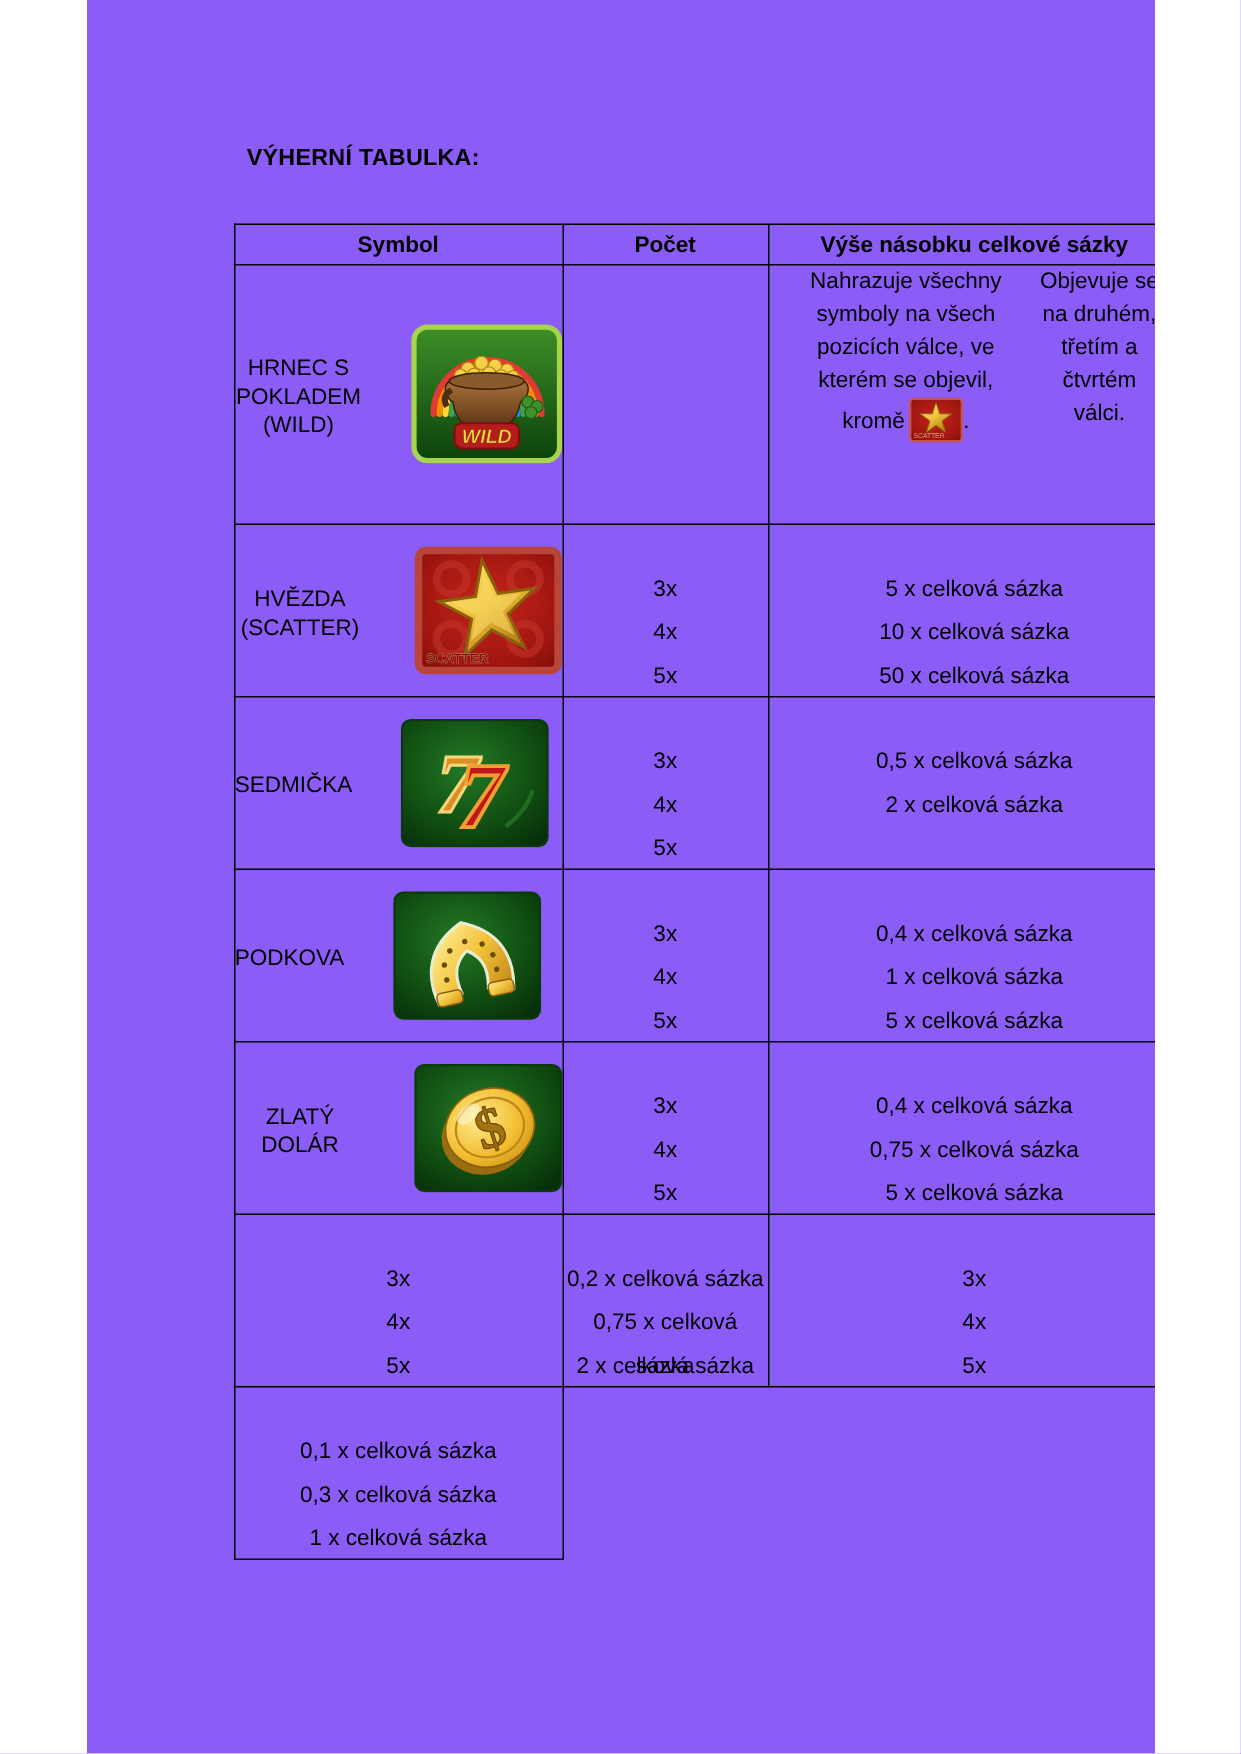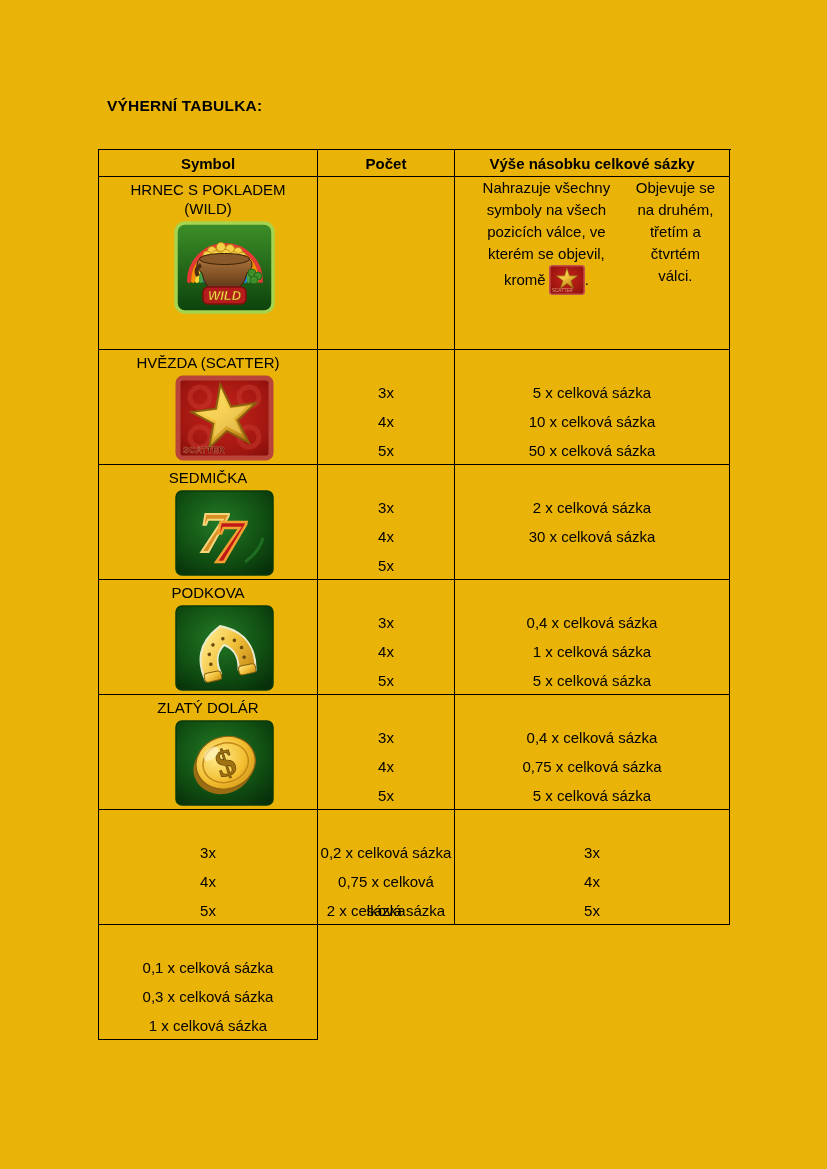--- a/index.html
+++ b/index.html
@@ -1,22 +1,22 @@
 <!DOCTYPE html>
 <html><head>
 <meta charset="utf-8">
 <style>
   * { margin: 0; padding: 0; box-sizing: border-box; }
   html, body { background: #ffffff; }
   body { font-family: "Liberation Sans", sans-serif; color: #000; }
   .page {
     position: relative;
-    width: 827px;
+    width: 712px;
     height: 1169px;
-    background: #eab308;
+    background: #8b5cf6;
     margin: 0 auto;
     overflow: hidden;
   }
   .doc-title {
     position: absolute;
     left: 107px;
     top: 97px;
     font-size: 15.5px;
     font-weight: bold;
     letter-spacing: 0.2px;
@@ -34,21 +34,21 @@
   }
   .cell {
     border-right: 1.5px solid #000;
     border-bottom: 1.5px solid #000;
     text-align: center;
     overflow: hidden;
   }
   .hdr { height: 27px; display: flex; align-items: center; justify-content: center; font-weight: bold; }
   .row-wild { height: 173px; }
   .row-std { height: 115px; align-items: center; }
-  .symcell { display: flex; flex-direction: column; }
+  .symcell { display: flex; flex-direction: row; align-items: center; }
   .symname { margin-top: 3px; line-height: 19px; }
   .symicon { margin-top: 3px; padding-left: 32px; }
   .valcell { padding-top: 28px; display: flex; flex-direction: column; }
   .valcell .line { height: 29px; line-height: 29px; }
   .wild-desc {
     height: 100%;
     display: flex;
     flex-direction: row;
     justify-content: center;
     padding: 0 12px;
@@ -213,22 +213,22 @@
           <text x="54" y="72" text-anchor="middle" font-family="Liberation Serif, serif" font-size="62" font-weight="bold" font-style="italic" fill="#c01818" stroke="#f0a030" stroke-width="2.5">7</text>
         </svg>
       </div>
     </div>
     <div class="cell row-std valcell">
       <div class="line">3x</div>
       <div class="line">4x</div>
       <div class="line">5x</div>
     </div>
     <div class="cell row-std valcell">
+      <div class="line">0,5 x celková sázka</div>
       <div class="line">2 x celková sázka</div>
-      <div class="line">30 x celková sázka</div>
     </div>
 
     <div class="cell row-std symcell">
       <div class="symname">PODKOVA</div>
       <div class="symicon">
         <svg width="99" height="86" viewBox="0 0 99 86">
           <rect x="1" y="1" width="97" height="84" rx="6" fill="url(#g-green)" stroke="#0a3a0a" stroke-width="1.5"></rect>
           <g transform="rotate(-12 50 44)">
             <path d="M33 70 Q26 42 50 30 Q74 42 67 70" fill="none" stroke="#fffbe6" stroke-width="19" opacity="0.9"></path>
             <path d="M33 70 Q26 42 50 30 Q74 42 67 70" fill="none" stroke="url(#g-gold)" stroke-width="15"></path>

